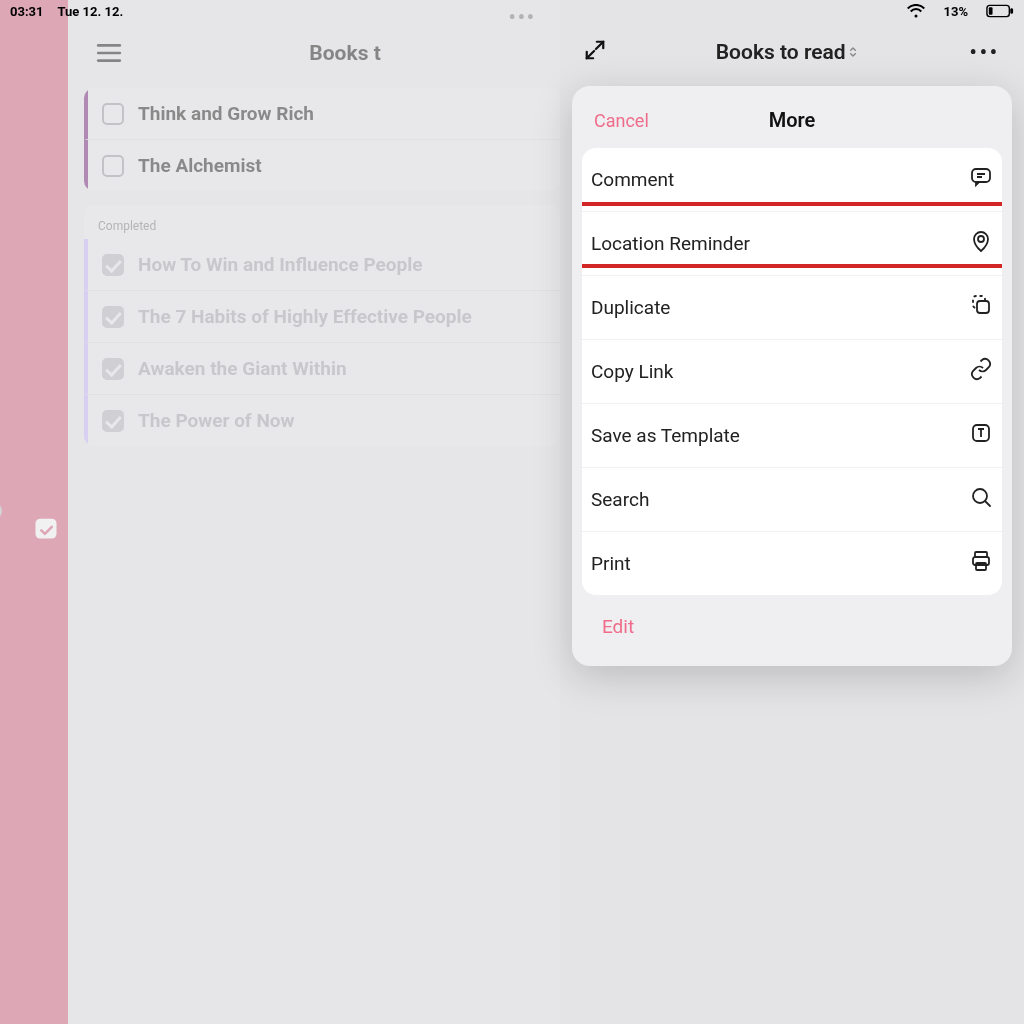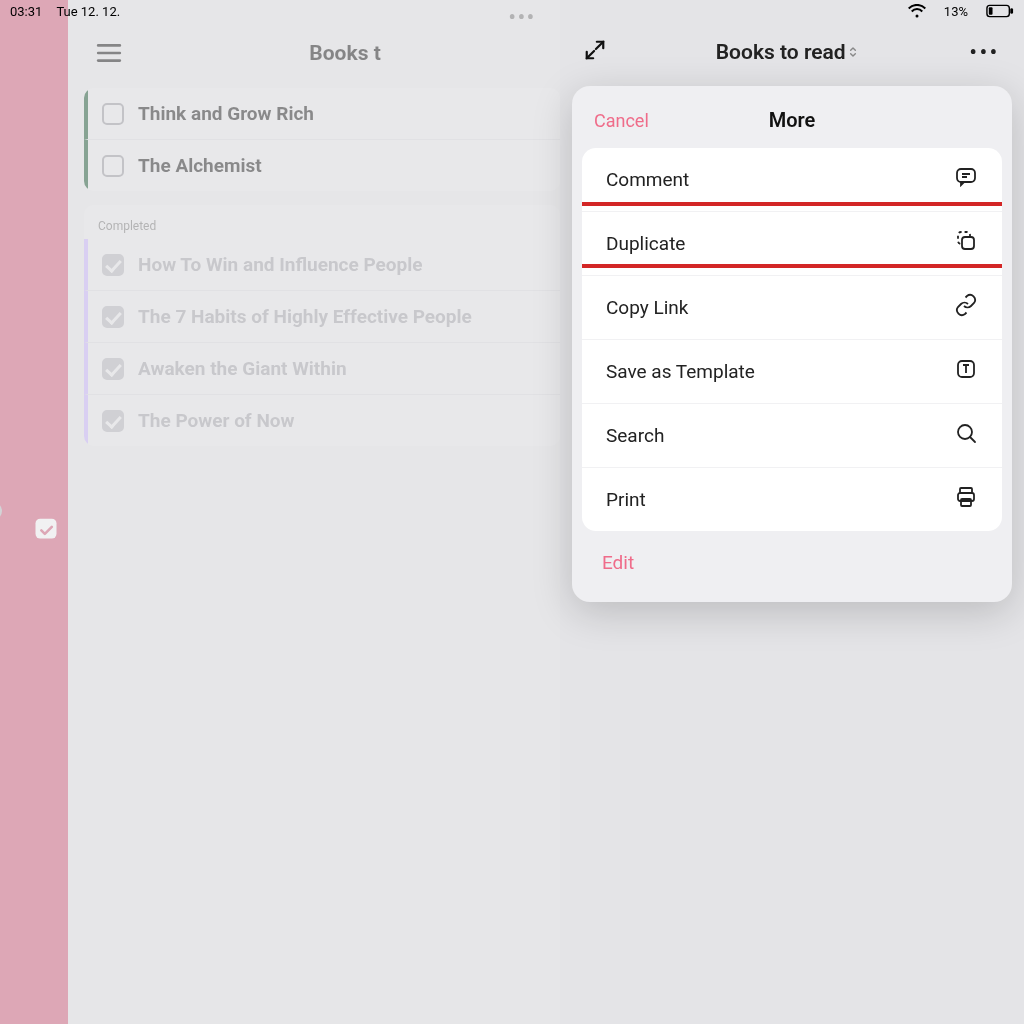--- a/index.html
+++ b/index.html
@@ -1,19 +1,19 @@
 <!DOCTYPE html>
 <html><head>
 <meta charset="utf-8">
 <style>
   * { box-sizing: border-box; margin: 0; padding: 0; font-family: -apple-system, BlinkMacSystemFont, "Segoe UI", Roboto, sans-serif; }
   body { width: 1024px; height: 1024px; overflow: hidden; position: relative; background: #e6e6e8; }
 
   
-  .status-bar { position: absolute; top: 0; left: 0; right: 0; height: 22px; display: flex; align-items: center; padding: 10px 10px; font-size: 13px; font-weight: 400; z-index: 100; }
+  .status-bar { position: absolute; top: 0; left: 0; right: 0; height: 22px; display: flex; align-items: center; padding: 10px 10px; font-size: 13px; font-weight: 700; z-index: 100; }
   .status-left { display: flex; gap: 14px; }
   .status-right { margin-left: auto; display: flex; align-items: center; gap: 18px; }
   .wifi-icon svg, .battery-icon svg { display: block; }
 
   
   .left-panel { position: absolute; left: 0; top: 0; width: 560px; height: 1024px; background: #e7e7e9; }
   .rail { position: absolute; left: 0; top: 0; bottom: 0; width: 68px; background: #d35b7a; display: flex; align-items: center; padding-top: 32px; gap: 32px; }
   .avatar { width: 44px; height: 44px; border-radius: 50%; background: radial-gradient(circle at 35% 30%, #f8e1c1 0%, #d0a36f 40%, #8e6a47 75%); position: relative; box-shadow: inset 0 0 0 2px rgba(255,255,255,.35); margin-bottom: 4px; }
   .avatar .crown { position: absolute; right: -2px; top: -2px; width: 18px; height: 18px; border-radius: 50%; background: #bcbcc0; display: flex; align-items: center; justify-content: center; }
   .rail-item { width: 30px; height: 30px; display: flex; align-items: center; justify-content: center; color: #fff; }
@@ -22,21 +22,21 @@
 
   
   .main { position: absolute; left: 68px; top: 0; right: 0; bottom: 0; background: #e7e7e9; }
   .main-header { position: absolute; top: 25px; left: 0; right: 0; height: 55px; display: flex; align-items: center; padding: 0 28px 0 24px; }
   .hamburger { width: 34px; height: 34px; display: flex; align-items: center; justify-content: center; }
   .main-title { margin-left: auto; margin-right: auto; font-size: 21px; font-weight: 700; color: #111; position: absolute; left: 50%; transform: translateX(-30%); padding-left: 24px; }
   .main-more { position: absolute; right: 24px; top: -20px; letter-spacing: 2px; color: #777; font-size: 20px; font-weight: 700; }
 
   .list { position: absolute; top: 88px; left: 16px; right: 0; }
   .card { background: #ececee; border-radius: 10px; margin-bottom: 14px; overflow: hidden; }
-  .row { display: flex; align-items: center; padding: 14px 14px 14px 10px; border-left: 4px solid #14532d; }
+  .row { display: flex; align-items: center; padding: 14px 14px 14px 10px; border-left: 4px solid #701a75; }
   .row + .row { border-top: 1px solid #dcdce0; }
   .cb { width: 22px; height: 22px; border: 2px solid #9a9aa0; border-radius: 5px; margin: 0 14px 0 4px; flex-shrink: 0; }
   .row-title { font-size: 19px; font-weight: 700; color: #1a1a1a; }
   .completed-hdr { padding: 14px 14px 6px 14px; font-size: 12px; color: #777; }
   .row.done .cb { background: #b6b6bd; border-color: #b6b6bd; position: relative; }
   .row.done .cb::after { content: ""; position: absolute; left: 5px; top: 1px; width: 6px; height: 12px; border: solid #ececee; border-width: 0 3px 3px 0; transform: rotate(42deg); }
   .row.done { border-left-color: #c9b4ff; }
   .row.done .row-title { color: #a5a5ab; font-weight: 700; }
 
   
@@ -48,21 +48,21 @@
   .expand-icon, .side-dots { color: #222; }
   .side-title { display: flex; align-items: center; font-size: 21px; font-weight: 600; color: #222; }
   .side-dots { letter-spacing: 3px; font-weight: 700; font-size: 20px; }
 
   
   .sheet { position: absolute; left: 12px; right: 12px; top: 86px; background: #efeff2; border-radius: 18px; box-shadow: 0 10px 40px rgba(0,0,0,.18); padding: 16px 10px 28px 10px; }
   .sheet-header { display: flex; align-items: center; justify-content: center; position: relative; height: 36px; margin-bottom: 10px; }
   .sheet-cancel { position: absolute; left: 12px; color: #ef6c8a; font-size: 18px; }
   .sheet-title { font-size: 20px; font-weight: 600; color: #111; }
   .sheet-card { background: #fff; border-radius: 14px; overflow: hidden; }
-  .sheet-row { display: flex; align-items: center; justify-content: space-between; padding: 17px 24px; font-size: 19px; color: #222; }
+  .sheet-row { display: flex; align-items: center; justify-content: space-between; padding: 17px 9px; font-size: 19px; color: #222; }
   .sheet-row + .sheet-row { border-top: 1px solid #f1f1f3; }
   .sheet-row svg { color: #222; }
   .sheet-edit { padding: 20px 20px 0 20px; color: #ef6c8a; font-size: 19px; }
   .highlight { position: absolute; border: 4px solid #d32626; border-radius: 4px; pointer-events: none; }
 
 </style>
 </head>
 <body>
 
 <div class="status-bar">
@@ -221,20 +221,27 @@
     <div class="sheet-card" style="position:relative">
       <div class="sheet-row">
         <span>Comment</span>
         <span><svg width="24" height="24" viewBox="0 0 24 24" fill="none" stroke="currentColor" stroke-width="1.8">
               <rect x="3" y="4" width="18" height="13" rx="4"></rect>
               <path d="M8 9h8M8 12h5"></path>
               <path d="M10 17l-3 3v-3"></path>
             </svg></span>
       </div>
       <div class="sheet-row">
+        <span>Location Reminder</span>
+        <span><svg width="24" height="24" viewBox="0 0 24 24" fill="none" stroke="currentColor" stroke-width="1.8">
+              <path d="M12 22s7-6 7-12a7 7 0 10-14 0c0 6 7 12 7 12z"></path>
+              <circle cx="12" cy="10" r="3"></circle>
+            </svg></span>
+      </div>
+      <div class="sheet-row">
         <span>Duplicate</span>
         <span><svg width="24" height="24" viewBox="0 0 24 24" fill="none" stroke="currentColor" stroke-width="1.8">
               <rect x="8" y="8" width="12" height="12" rx="3"></rect>
               <path d="M16 8V6a3 3 0 00-3-3H7a3 3 0 00-3 3v6a3 3 0 003 3h2" stroke-dasharray="3 3"></path>
             </svg></span>
       </div>
       <div class="sheet-row">
         <span>Copy Link</span>
         <span><svg width="24" height="24" viewBox="0 0 24 24" fill="none" stroke="currentColor" stroke-width="1.8">
               <path d="M10 13a5 5 0 007 0l3-3a5 5 0 00-7-7l-1.5 1.5"></path>

